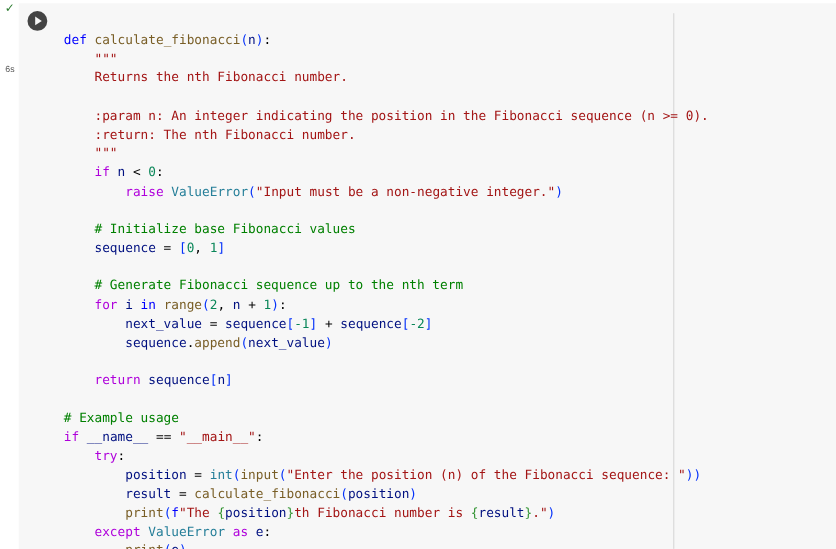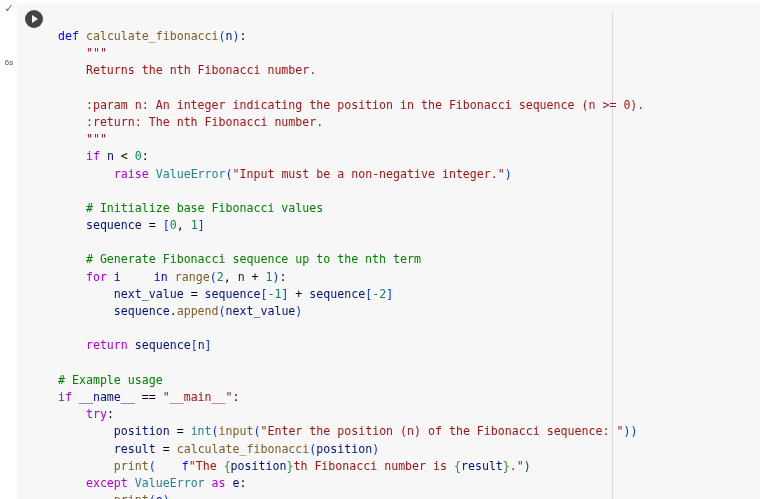--- a/index.html
+++ b/index.html
@@ -29,21 +29,21 @@
     position:absolute; left:612px; top:12px; width:1px; height:487px; background:#d8d8d8;
   }
   .code {
     position:absolute; left:58px; top:28px; margin:0;
     font-family:"DejaVu Sans Mono", monospace; font-size:11.6px; line-height:17.2px;
     color:#000000; white-space:pre;
   }
   .line { display:block; height:17.2px; }
   .kw-def { color:#0000ff; }
   .kw { color:#af00db; }
-  .kw-blue { color:#0000ff;margin-left:26px; }
+  .kw-blue { color:#0000ff; }
   .fn { color:#795e26; }
   .cls { color:#267f99;margin-top:20px; }
   .str { color:#a31515; }
   .cmt { color:#008000; }
   .num { color:#098658; }
   .br { color:#0431fa; }
   .brace { color:#319331; }
   .var { color:#001080; }
 </style>
 </head>

